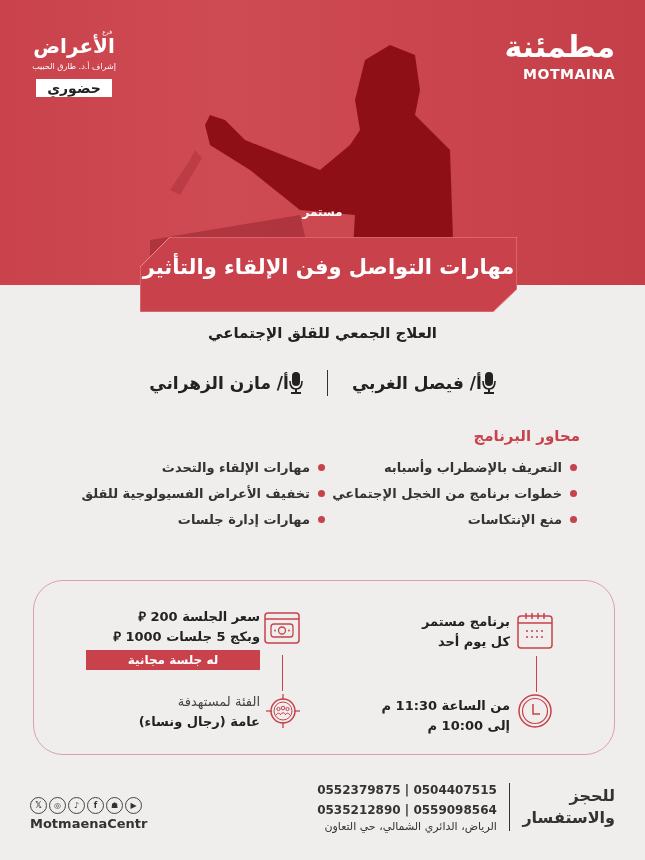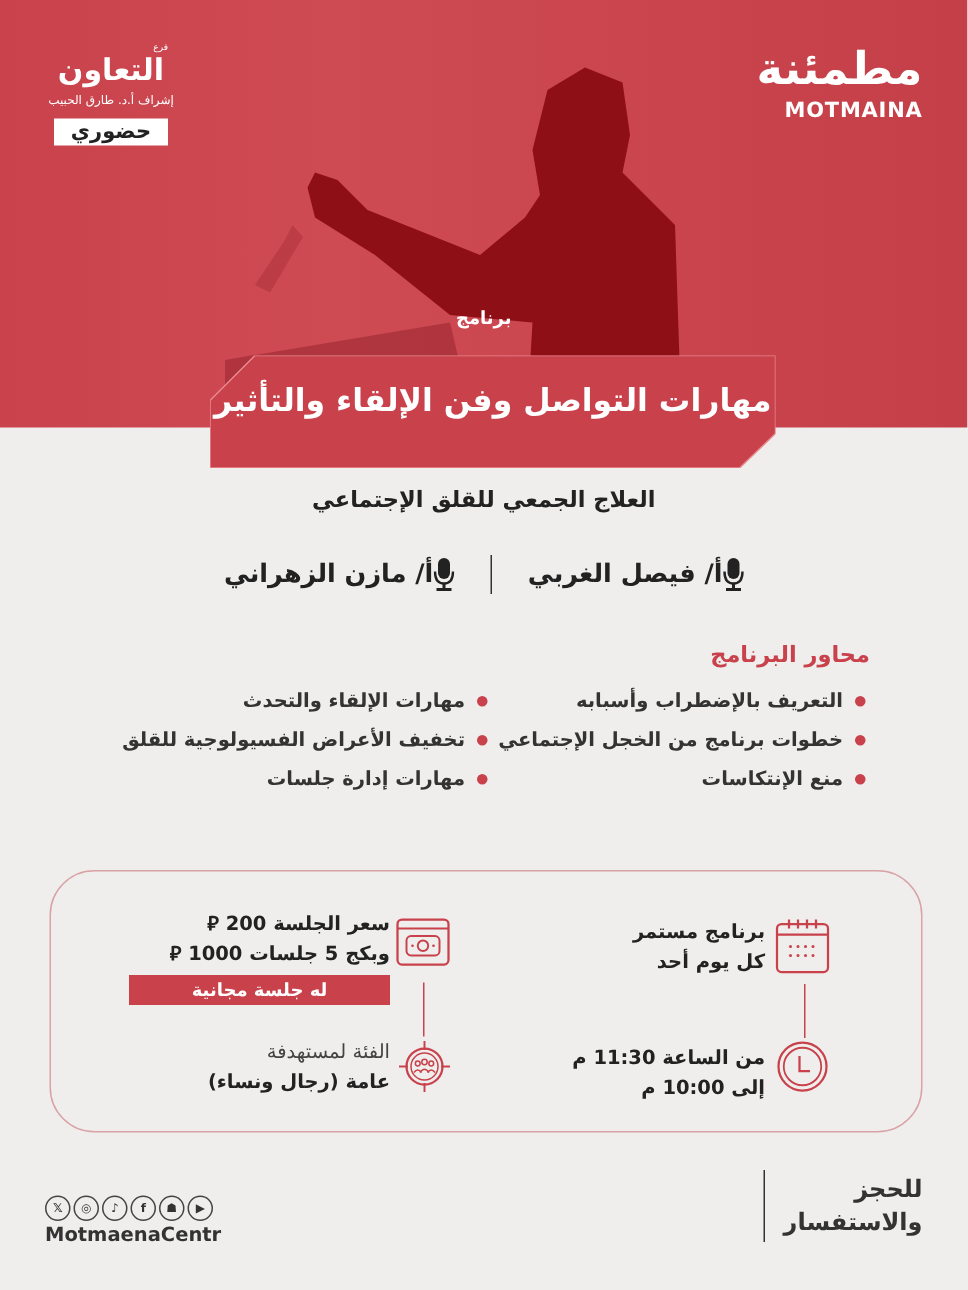--- a/index.html
+++ b/index.html
@@ -48,25 +48,25 @@
     <path d="M20 150 L40 120 L45 110 L52 118 L30 155 Z" fill="#b53840" opacity="0.7"></path>
     <polygon points="0,200 150,175 170,260 0,260" fill="#a8303a" opacity="0.8"></polygon>
     <path d="M55 85 L60 75 L75 80 L95 100 L170 130 L200 105 L210 90 L205 60 L215 20 L240 5 L265 15 L270 50 L265 75 L300 110 L305 260 L200 260 L205 175 L150 170 L100 130 L60 105 Z" fill="#8e0f15"></path>
   </svg>
   <div class="brand">
     <div class="ar">مطمئنة</div>
     <div class="en">MOTMAINA</div>
   </div>
   <div class="branch">
     <div class="small">فرع</div>
-    <div class="name">التعاون</div>
+    <div class="name">الأعراض</div>
     <div class="sup">إشراف أ.د. طارق الحبيب</div>
     <div class="badge">حضوري</div>
   </div>
-  <div class="prog-label">برنامج</div>
+  <div class="prog-label">مستمر</div>
 </div>
 
 <div class="title-box">
   <svg width="377" height="75">
     <polygon points="30,0 377,0 377,52 353,75 0,75 0,30" fill="#c8414b" stroke="#e88a90" stroke-width="1"></polygon>
   </svg>
   <div class="title-text">مهارات التواصل وفن الإلقاء والتأثير</div>
 </div>
 
 <div class="subtitle">العلاج الجمعي للقلق الإجتماعي</div>
@@ -194,20 +194,25 @@
   <div>الفئة لمستهدفة</div>
   <div style="font-weight:bold;color:#222;">عامة (رجال ونساء)</div>
 </div>
 
 <div class="contact">
   <div class="lbl">
     <div>للحجز</div>
     <div>والاستفسار</div>
   </div>
   <div class="sep"></div>
+  <div>
+    <div class="phones">0552379875 | 0504407515</div>
+    <div class="phones">0535212890 | 0559098564</div>
+    <div class="addr">الرياض، الدائري الشمالي، حي التعاون</div>
+  </div>
 </div>
 
 <div class="social">
   <span>𝕏</span>
   <span>◎</span>
   <span>♪</span>
   <span>f</span>
   <span>☗</span>
   <span>▶</span>
 </div>

